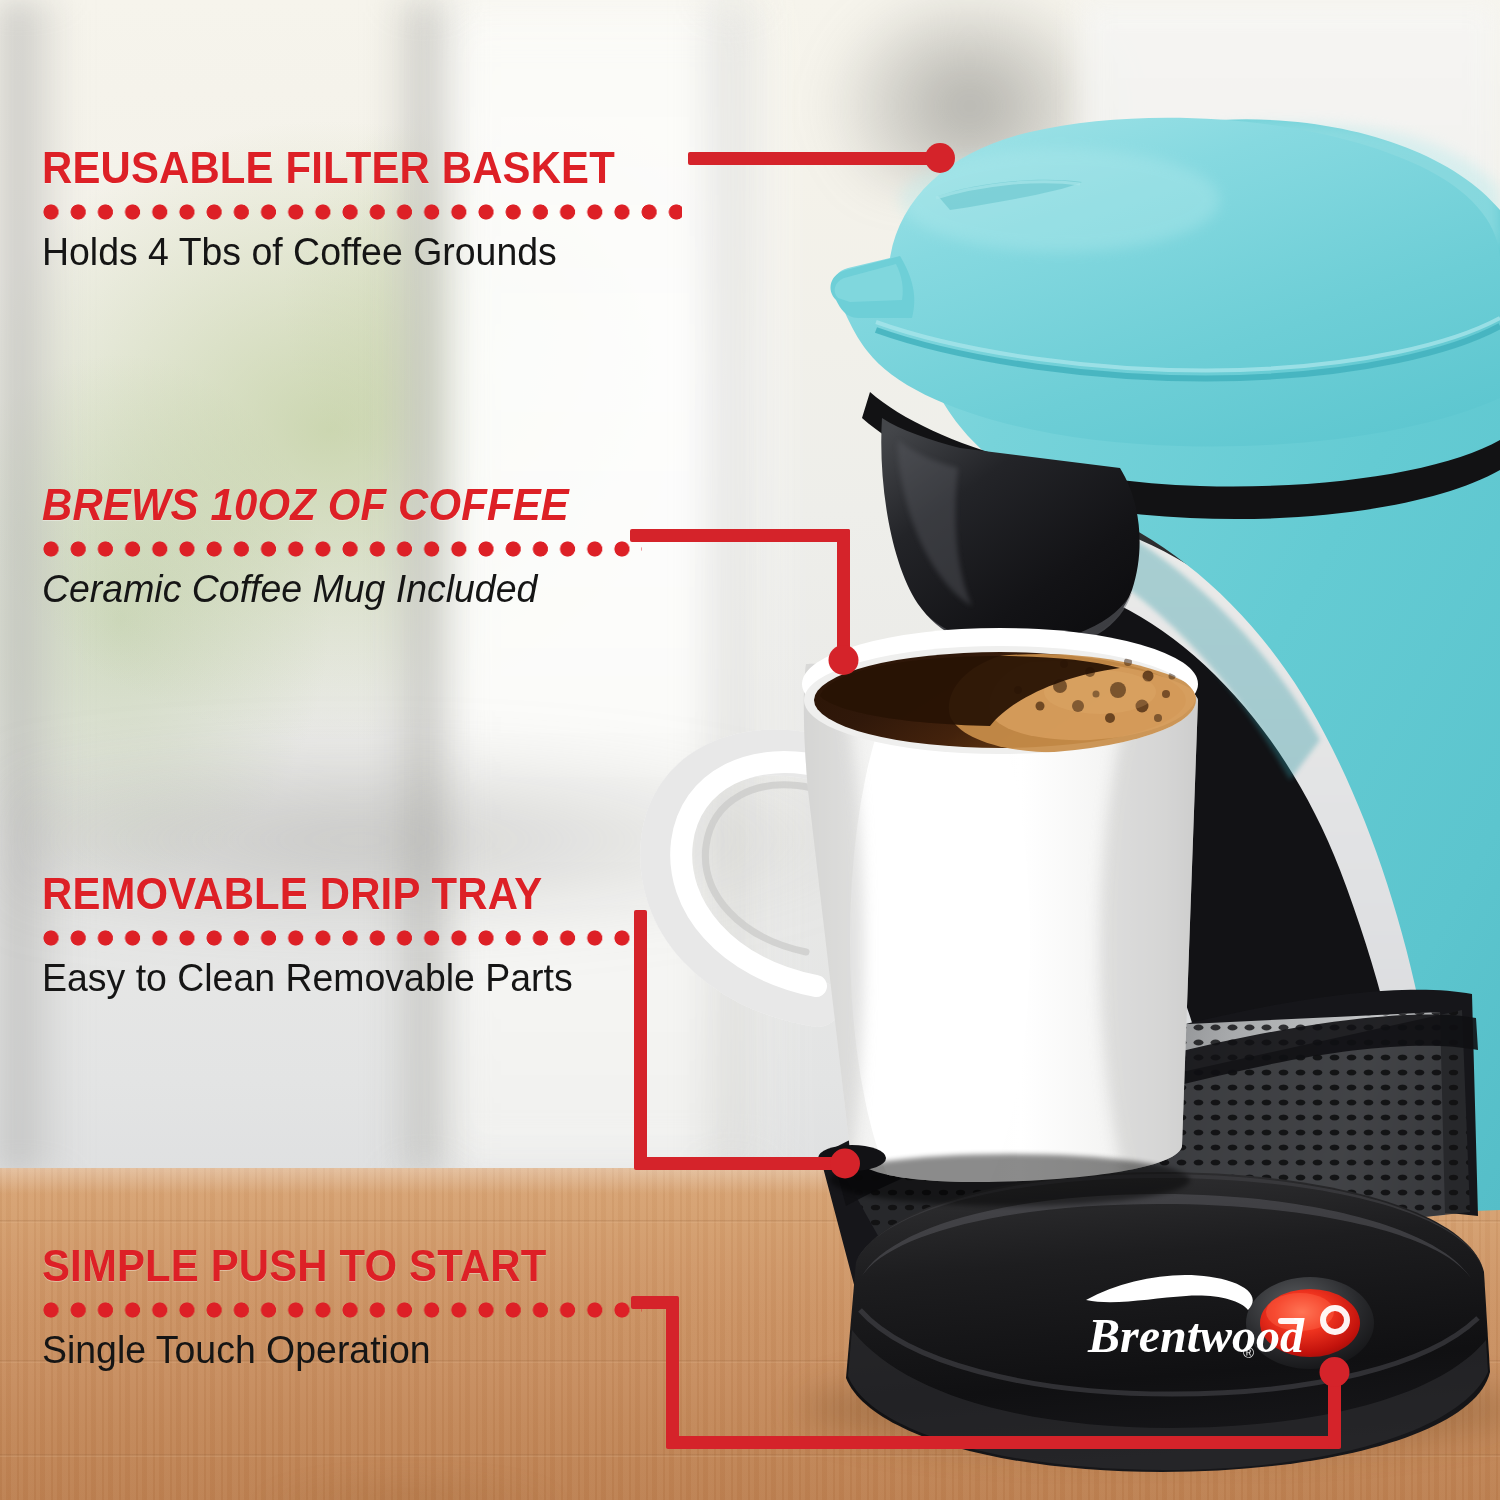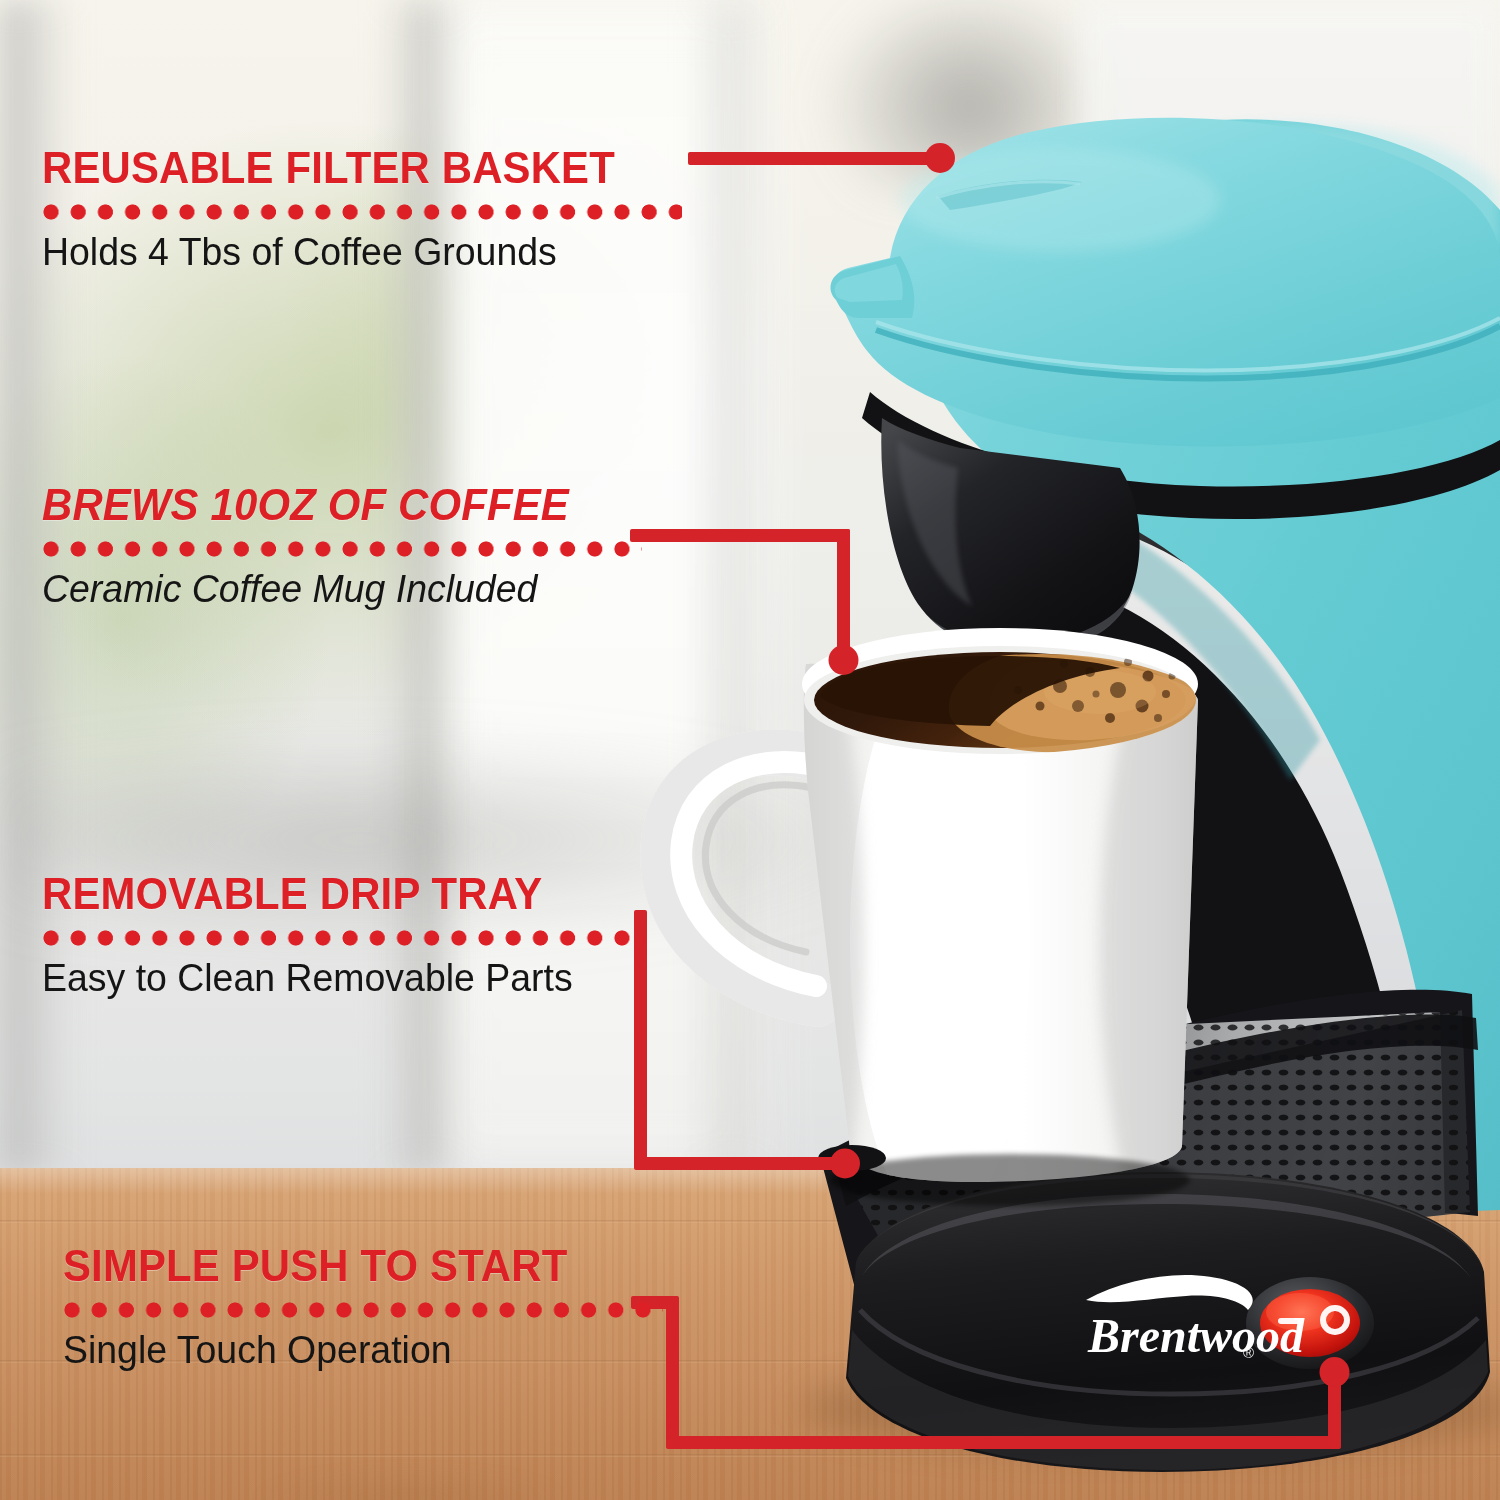--- a/index.html
+++ b/index.html
@@ -454,19 +454,19 @@
     <div class="dots"></div>
     <div class="c-sub">Ceramic Coffee Mug Included</div>
   </div>
 
   <div class="callout" style="top:860px;width:600px;margin-top:11px;">
     <div class="c-title">REMOVABLE DRIP TRAY</div>
     <div class="dots"></div>
     <div class="c-sub">Easy to Clean Removable Parts</div>
   </div>
 
-  <div class="callout" style="top:1243px;width:600px;margin-left:21px;">
+  <div class="callout" style="top:1243px;width:600px;">
     <div class="c-title">SIMPLE PUSH TO START</div>
     <div class="dots"></div>
     <div class="c-sub">Single Touch Operation</div>
   </div>
 
 </div>
 
 </body></html>

